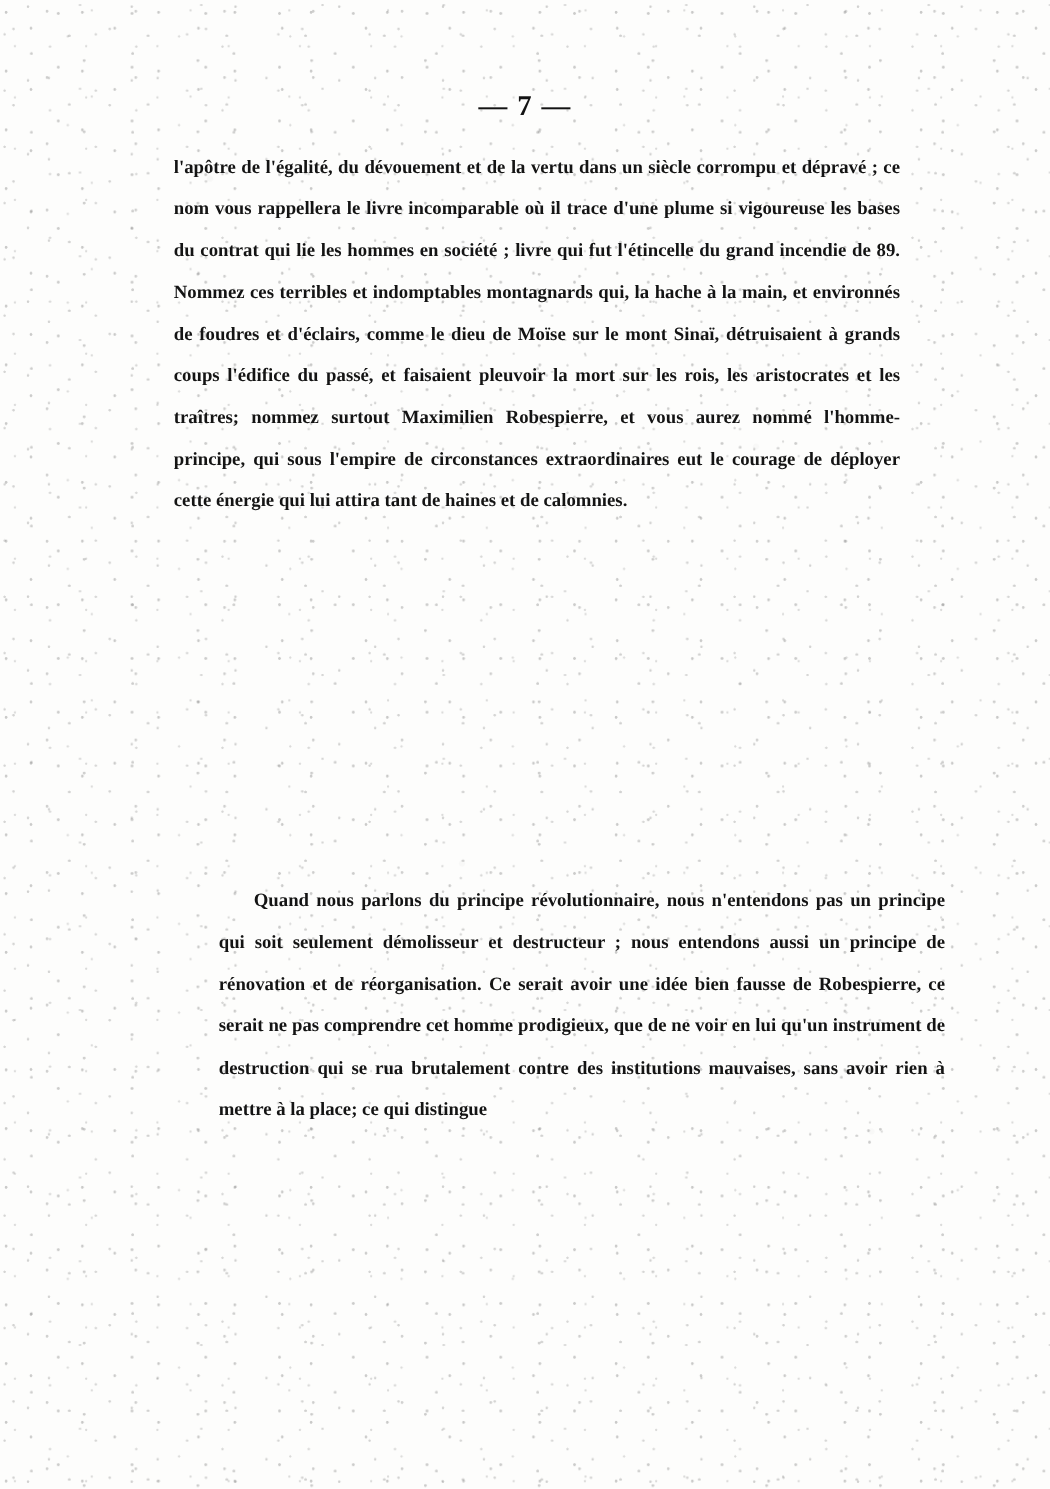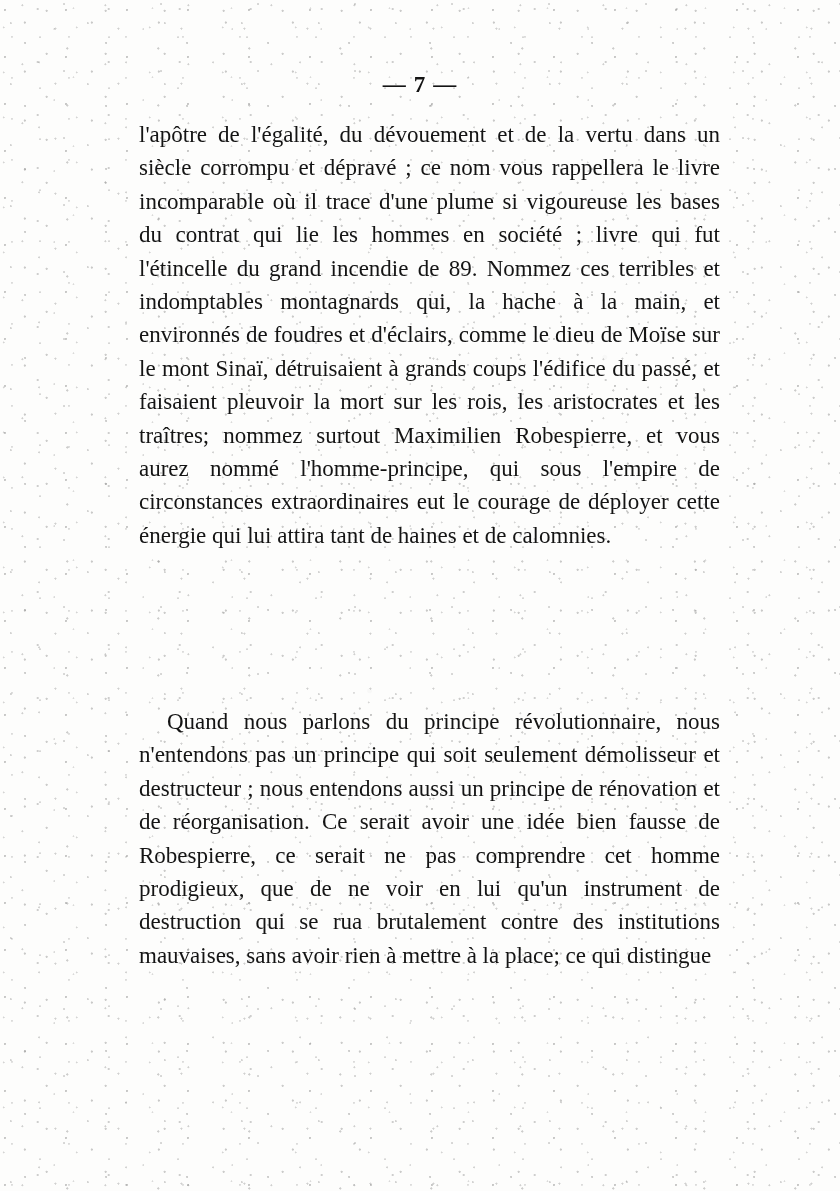--- a/index.html
+++ b/index.html
@@ -41,28 +41,29 @@
   .page-number-line .dash {
     display: inline-block;
     padding: 0 7px;
     font-weight: 700;
   }
 
   .text-block {
     position: absolute;
     left: 139px;
     width: 581px;
-    font-size: 23px;
+    font-size: 15px;
     line-height: 33.4px;
     color: #141414;
     text-align: justify;
     text-justify: inter-word;
+    font-weight: bold;
   }
   #body-para-1 { top: 118px; }
-  #body-para-2 { top: 705px; }
+  #body-para-2 { top: 705px; margin-left: 36px; }
 
   .text-block p {
     margin: 0;
   }
   .text-block .indent {
     display: inline-block;
     width: 28px;
   }
 
   

